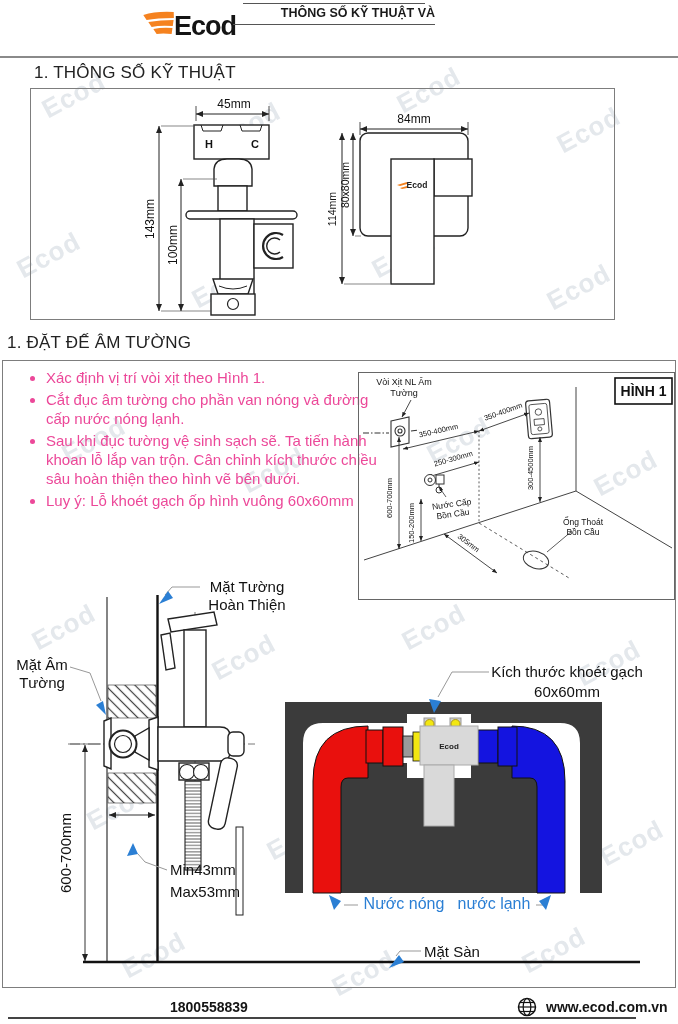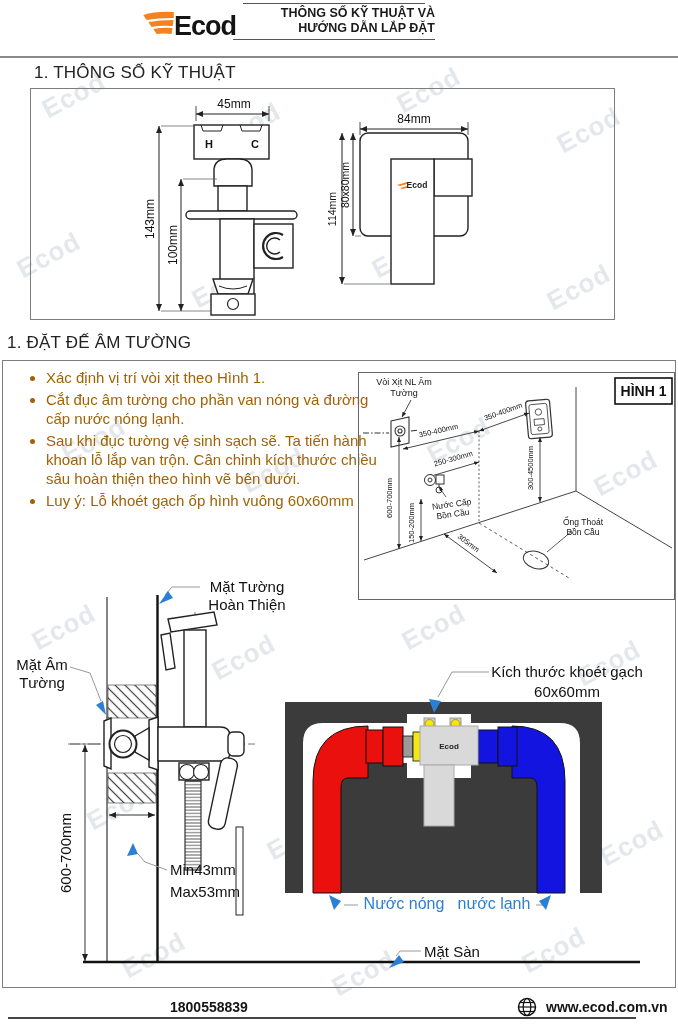--- a/index.html
+++ b/index.html
@@ -12,21 +12,21 @@
   .logo{position:absolute;left:138px;top:10px;display:flex;align-items:center;}
   .logo-text{font-size:27px;font-weight:bold;letter-spacing:-1px;color:#141414;margin-left:-4px;}
   .title-block{position:absolute;left:233px;top:6px;width:202px;text-align:right;}
   .tline{font-size:12.5px;font-weight:bold;line-height:15px;color:#1a1a1a;}
   .tdivider{margin:3px 0 4px 0;border-top:1.2px solid #555;}
   .subtitle{font-size:14px;color:#1a1a1a;}
   .hdr-rule{position:absolute;left:0;top:56px;width:678px;height:0;border-top:2px solid #8a8a8a;}
   
   .sec-heading{position:absolute;font-size:17px;color:#222;letter-spacing:.2px;}
   .box{position:absolute;border:1.5px solid #7d7d7d;background:transparent;}
-  .bullets{position:absolute;left:14px;top:368px;width:344px;margin:0;padding:0 0 0 32px;font-size:15px;line-height:19px;color:#a16207;}
+  .bullets{position:absolute;left:14px;top:368px;width:344px;margin:0;padding:0 0 0 32px;font-size:15px;line-height:19px;color:#ec4899;}
   .bullets li{margin-bottom:3px;}
   svg text{font-family:"Liberation Sans","DejaVu Sans",sans-serif;}
   
   .footer-phone{position:absolute;left:170px;top:999px;font-size:14px;font-weight:bold;color:#141414;}
   .footer-site{position:absolute;left:546px;top:999px;font-size:14px;font-weight:bold;color:#141414;}
   .footer-globe{position:absolute;left:516px;top:996px;}
   .footer-rule{position:absolute;left:8px;top:1017px;width:628px;height:0;border-top:2px solid #444;}
 </style>
 </head>
 <body>
@@ -63,21 +63,20 @@
         <g transform="skewX(-8)">
           <path d="M6,5 Q18,1 36,2 L37,8 Q20,8 10,10 Z" fill="#F5821F"></path>
           <path d="M12,12 Q24,10 37,10 L37,16 Q24,15 16,17 Z" fill="#F5821F"></path>
           <path d="M18,19 Q27,17 37,18 L37,24 Q28,23 22,24 Z" fill="#F5821F"></path>
         </g>
       </svg>
       <span class="logo-text">Ecod</span>
     </div>
     <div class="title-block">
       <div class="tline">THÔNG SỐ KỸ THUẬT VÀ</div>
-      <div class="tline">HƯỚNG DẪN LẮP ĐẶT</div>
       <div class="tdivider"></div>
     </div>
     <div class="hdr-rule"></div>
   </div>
 
   <div class="sec-heading layer" style="left:34px;top:63px;">1. THÔNG SỐ KỸ THUẬT</div>
   <div class="box layer" style="left:30px;top:88px;width:583px;height:230px;">
     <svg width="583" height="230" viewBox="0 0 583 230">
       <defs>
         <marker id="ar1" orient="auto-start-reverse" markerWidth="9" markerHeight="8" refX="7" refY="3">

